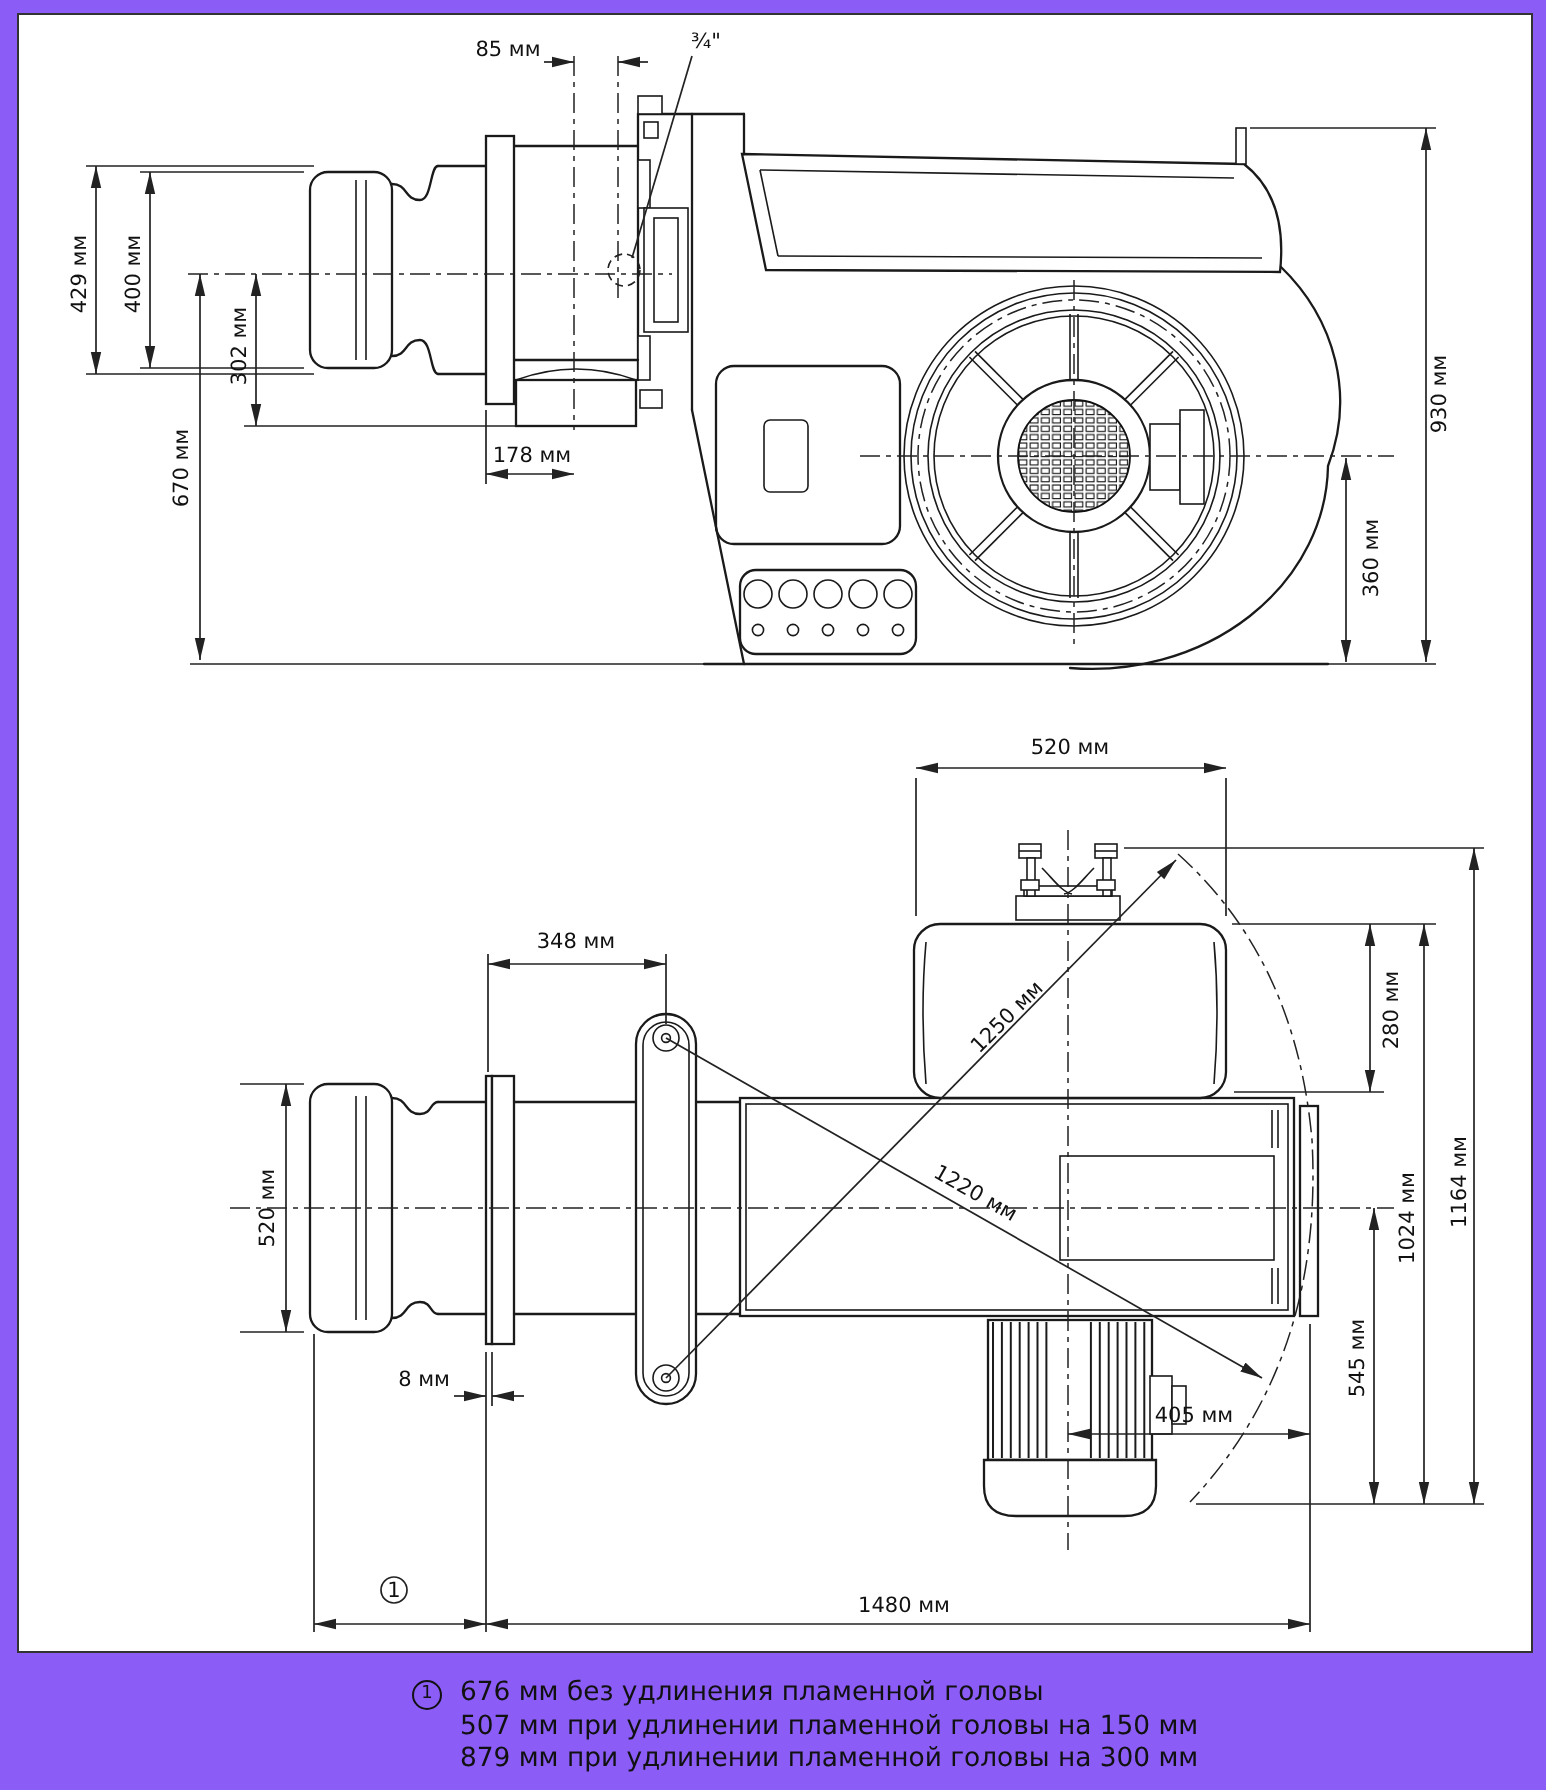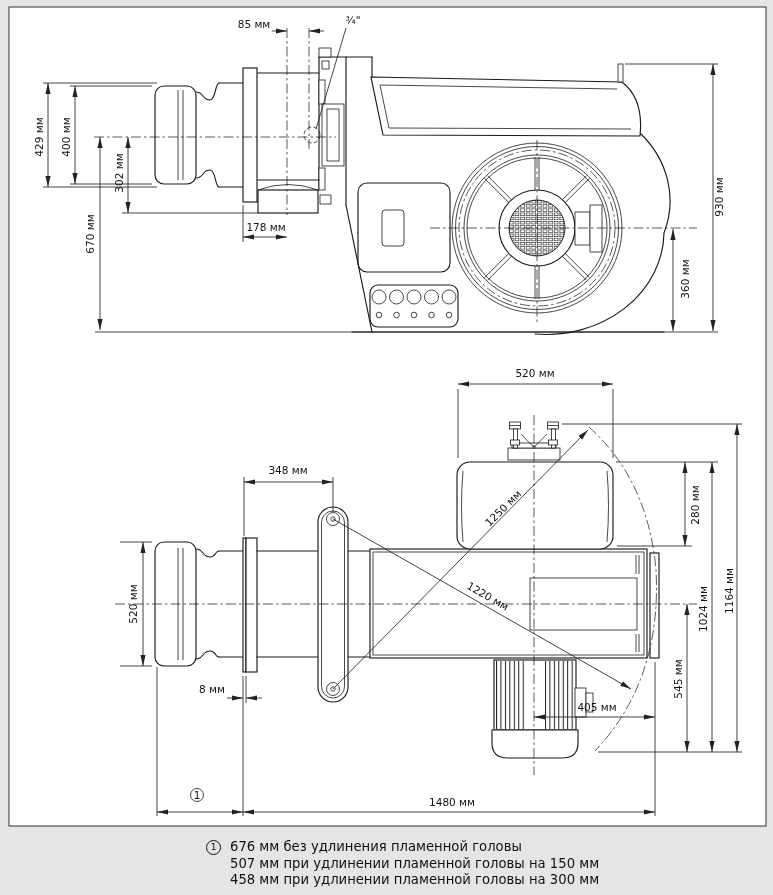--- a/index.html
+++ b/index.html
@@ -1,16 +1,16 @@
 <!DOCTYPE html>
 <html><head>
 <meta charset="utf-8">
 <style>
   html,body{margin:0;padding:0;background:#fff;}
-  #stage{position:relative;width:773px;height:895px;background:#e5e5e5;
+  #stage{position:relative;width:773px;height:895px;background:#8b5cf6;
          font-family:"DejaVu Sans","Liberation Sans",sans-serif;overflow:hidden;}
   svg{position:absolute;left:0;top:0;}
   svg text{font-family:"DejaVu Sans","Liberation Sans",sans-serif;font-size:10.5px;fill:#111;}
   .ol{stroke:#1a1a1a;stroke-width:1.15;fill:none;stroke-linecap:round;}
   .olw{stroke:#1a1a1a;stroke-width:1.15;fill:#fff;}
   .det{stroke:#1a1a1a;stroke-width:0.8;fill:none;}
   .detw{stroke:#1a1a1a;stroke-width:0.8;fill:#fff;}
   .dim{stroke:#222;stroke-width:0.85;fill:none;}
   .cl{stroke:#222;stroke-width:0.75;fill:none;stroke-dasharray:10 3 2.5 3;}
   .dc{stroke:#222;stroke-width:0.8;fill:none;stroke-dasharray:4 2.5;}
@@ -344,16 +344,16 @@
           <span class="circ">1</span>
         </span>
     <span>676 мм без удлинения пламенной головы</span>
   </div>
   <div class="fn-line">
     <span class="fn-ref"></span>
     <span>507 мм при удлинении пламенной головы на 150 мм</span>
   </div>
   <div class="fn-line">
     <span class="fn-ref"></span>
-    <span>458 мм при удлинении пламенной головы на 300 мм</span>
+    <span>879 мм при удлинении пламенной головы на 300 мм</span>
   </div>
 </div>
 </div>
 
 </body></html>

